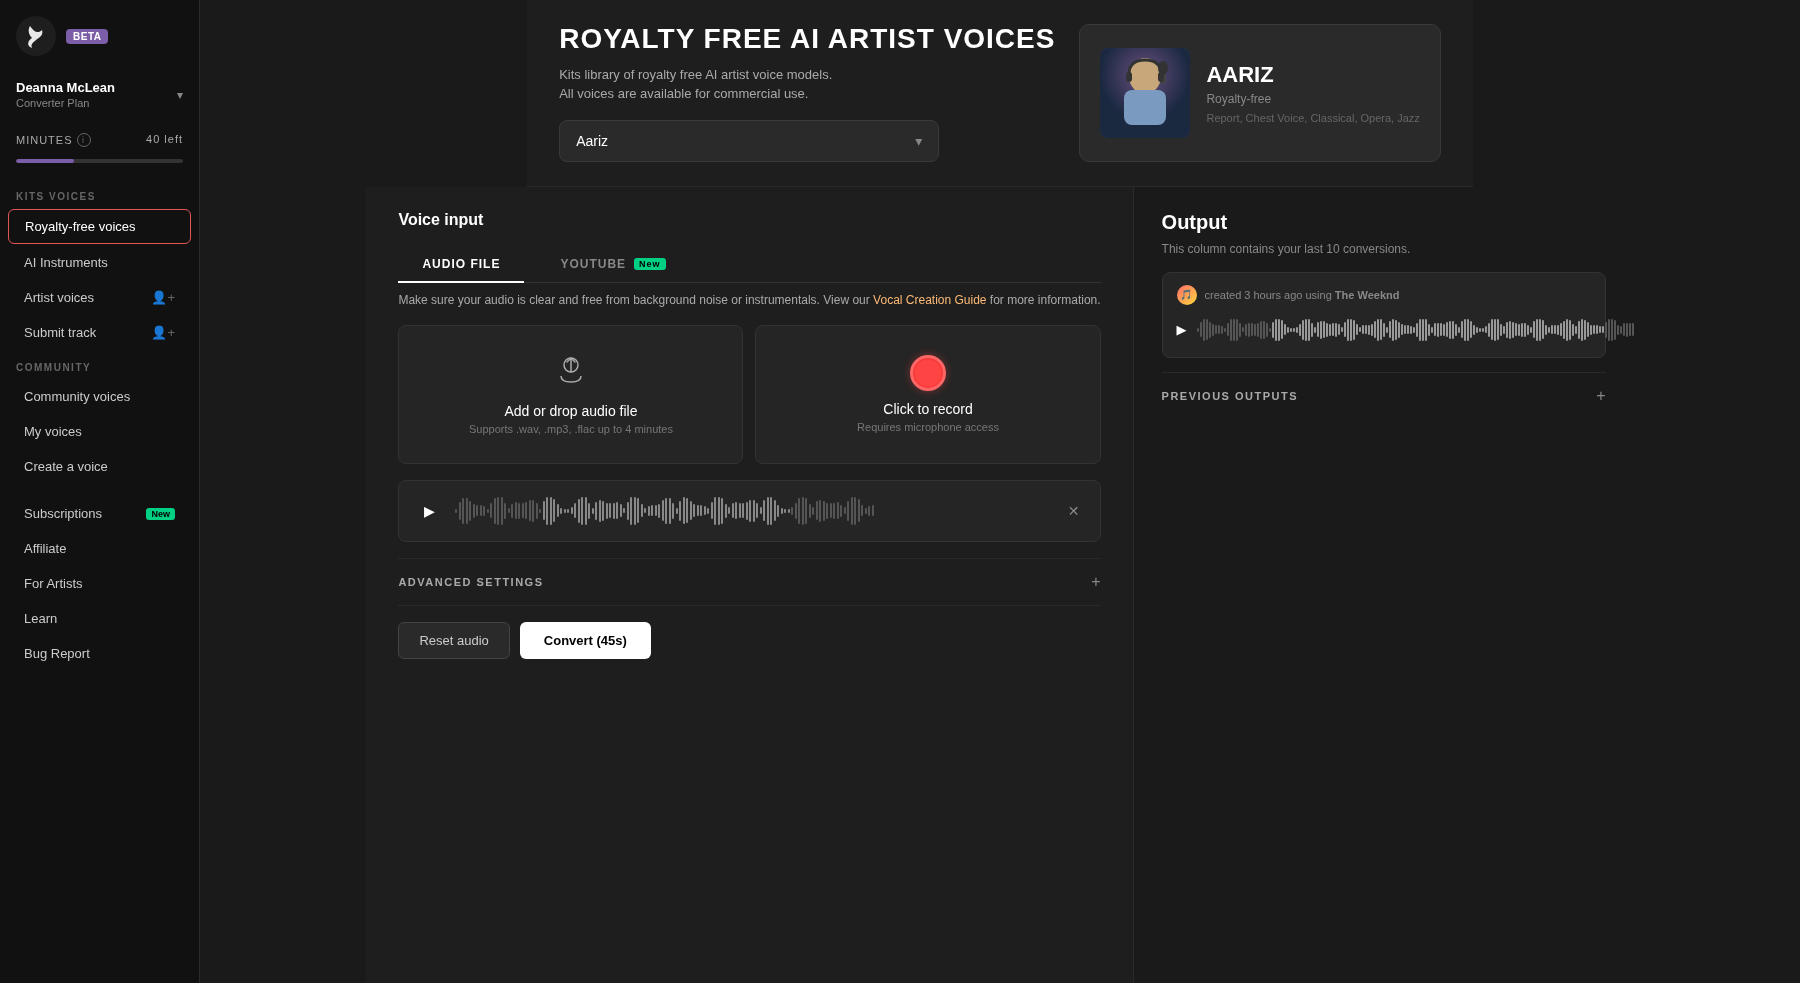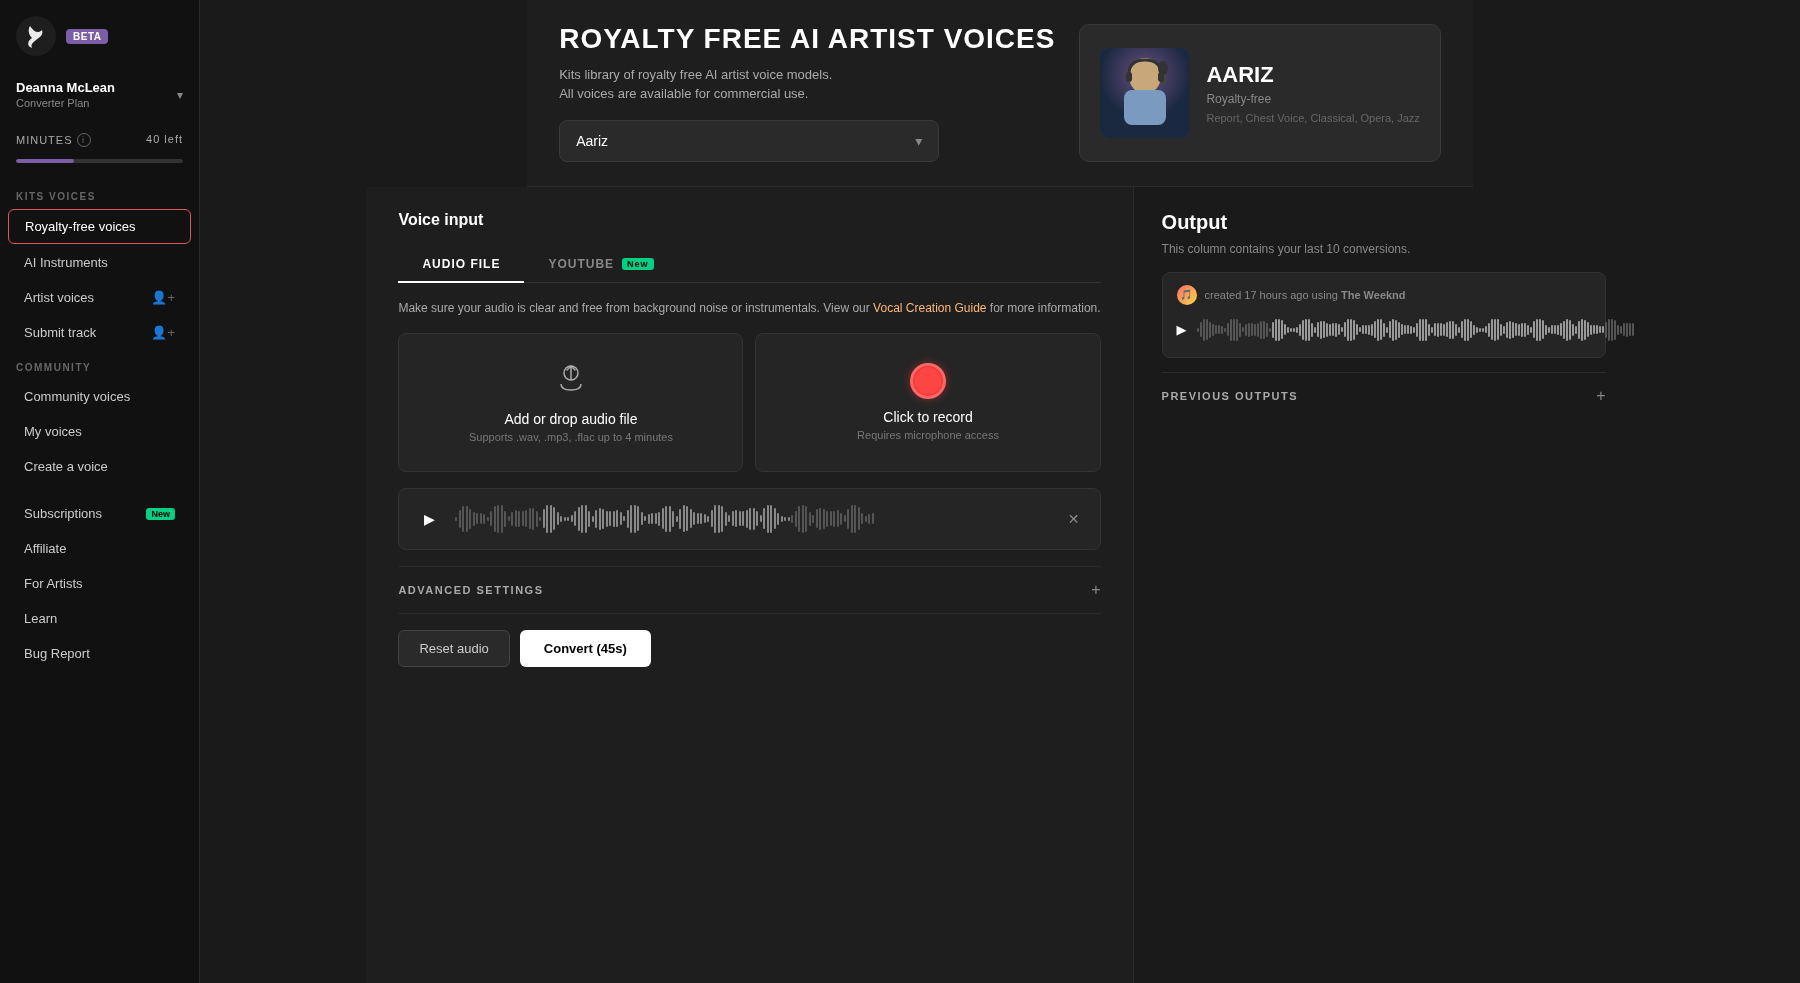--- a/index.html
+++ b/index.html
@@ -223,22 +223,22 @@
       overflow-y: auto;
     }
     .panel-title {
       font-size: 16px;
       font-weight: 700;
       margin-bottom: 18px;
     }
 
     .tabs {
       display: flex;
-      gap: 0;
-      margin-bottom: 16px;
+      gap: 12px;
+      margin-bottom: 8px;
       border-bottom: 1px solid #333;
     }
     .tab {
       display: flex;
       align-items: center;
       gap: 8px;
       padding: 10px 24px;
       font-size: 12px;
       font-weight: 600;
       letter-spacing: 1px;
@@ -780,21 +780,21 @@
     </div>
 
     <div class="output-panel">
       <h2 class="output-title">Output</h2>
       <p class="output-subtitle">This column contains your last 10 conversions.</p>
 
       <div class="output-item">
         <div class="output-meta">
           <div class="output-avatar">🎵</div>
           <span class="output-created">
-            <span>created 17 hours ago using</span>
+            <span>created 3 hours ago using</span>
             <strong>The Weeknd</strong>
           </span>
         </div>
         <div class="output-waveform">
           <div class="output-play">▶</div>
           <div class="output-wave-viz" id="output-waveform-bars">
               <div class="waveform-bar" style="height: 4px; background: rgb(85, 85, 85);"></div>
               <div class="waveform-bar" style="height: 15.167px; background: rgb(85, 85, 85);"></div>
               <div class="waveform-bar" style="height: 21.4747px; background: rgb(85, 85, 85);"></div>
               <div class="waveform-bar" style="height: 21.1741px; background: rgb(85, 85, 85);"></div>

